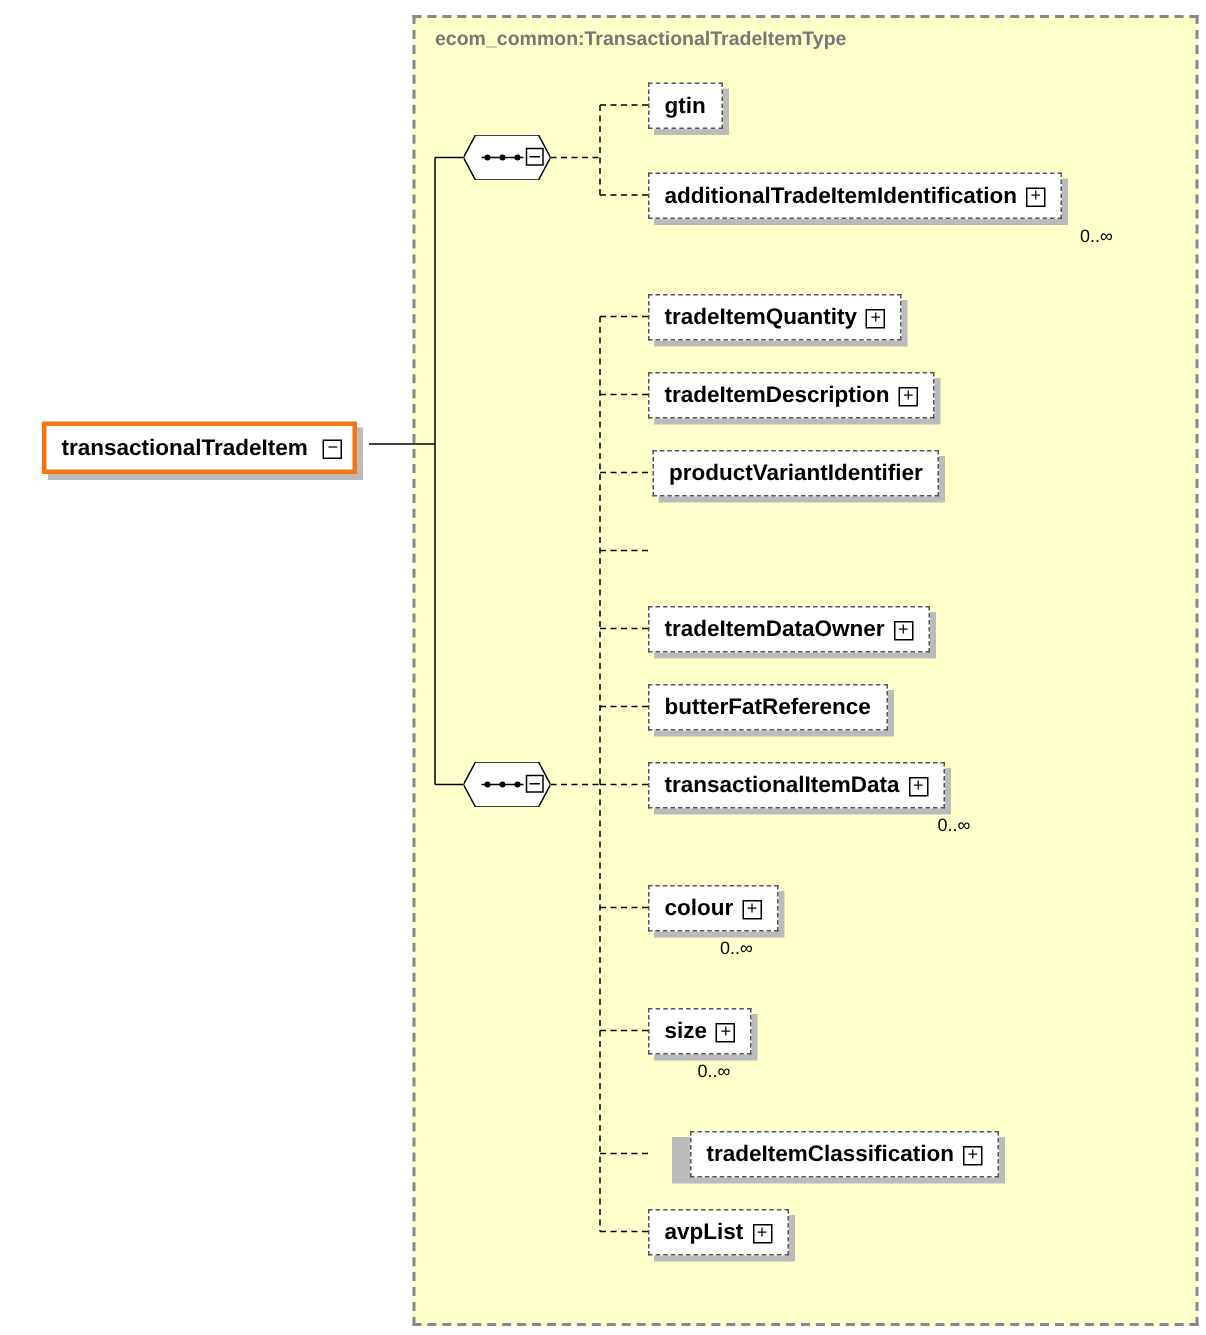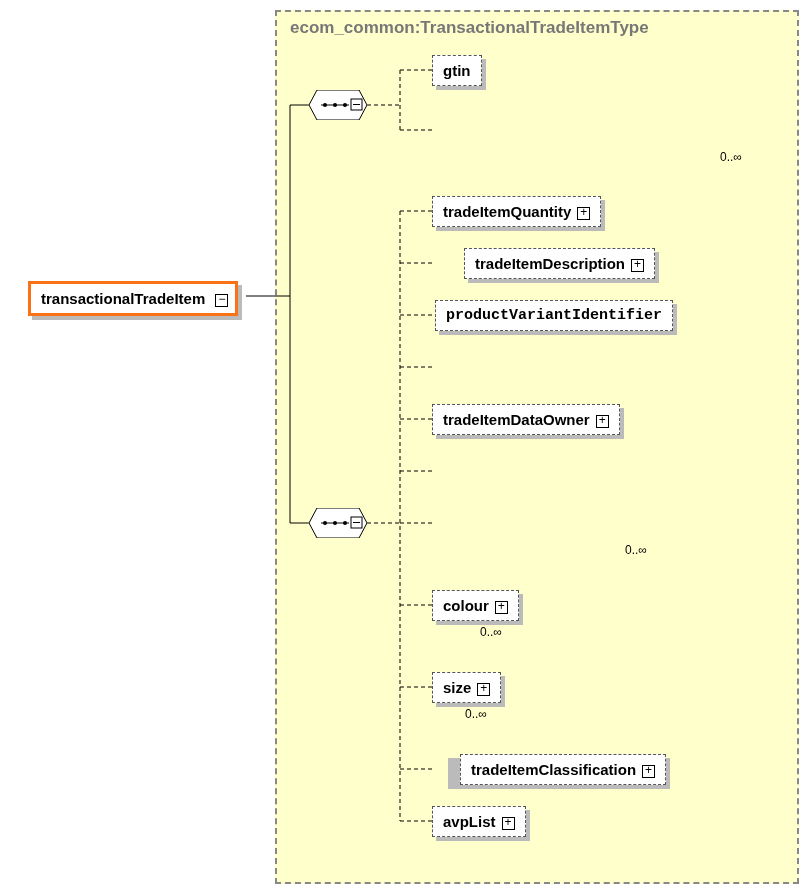--- a/index.html
+++ b/index.html
@@ -1,18 +1,18 @@
 <!DOCTYPE html>
 <html><head>
 <meta charset="utf-8">
 <style>
   body{margin:0;background:#fff;font-family:Arial,sans-serif;font-size:14px;font-weight:bold;color:#000;}
   .canvas{position:relative;width:804px;height:890px;overflow:hidden;background:#fff;}
   .typebox{position:absolute;left:275px;top:10px;width:520px;height:870px;background:#ffffcc;border:2px dashed #888;}
-  .typelabel{position:absolute;left:290px;top:18px;color:#777;font-size:17px;font-weight:600;}
+  .typelabel{position:absolute;left:290px;top:18px;color:#777;font-size:13px;font-weight:600;}
   
   .node{position:absolute;font-size:15px;}
   .node .shadow{position:absolute;left:4px;top:4px;width:100%;height:100%;background:#bbb;}
   .node .box{position:relative;background:#fff;border:3px solid #f97316;padding:6px 10px 6px 10px;white-space:nowrap;}
   .node.dashed .box{border:1px dashed #555;}
   .node .plus{display:inline-block;width:11px;height:11px;border:1px solid #000;line-height:9px;text-align:center;font-size:12px;font-weight:normal;margin-left:6px;vertical-align:middle;background:#fff;}
   .occ{position:absolute;font-size:12px;color:#000;font-weight:normal;}
   
   .seq{position:absolute;width:58px;height:30px;}
   .seq svg{width:58px;height:30px;display:block;}
@@ -55,37 +55,49 @@
         <circle cx="36" cy="15" r="2" fill="#000"></circle>
     <rect x="42" y="9" width="11" height="11" fill="#fff" stroke="#000"></rect>
     <line x1="44" y1="14.5" x2="51" y2="14.5" stroke="#000"></line>
   </svg>
 </div>
 
 <div class="node dashed" style="left:432px;top:55px;">
   <div class="shadow"></div>
       <div class="box"><span>gtin</span></div>
 </div>
+<div class="node dashed" style="left:432px;top:115px;">
+  <div class="shadow"></div>
+      <div class="box"><span>additionalTradeItemIdentification</span><span class="plus">+</span></div>
+</div>
 <div class="occ" style="left:720px;top:150px;">0..∞</div>
 
 <div class="node dashed" style="left:432px;top:196px;">
   <div class="shadow"></div>
       <div class="box"><span>tradeItemQuantity</span><span class="plus">+</span></div>
 </div>
-<div class="node dashed" style="left:432px;top:248px;margin-left:32px;">
+<div class="node dashed" style="left:432px;top:248px;">
   <div class="shadow"></div>
       <div class="box"><span>tradeItemDescription</span><span class="plus">+</span></div>
 </div>
-<div class="node dashed" style="left:435px;top:300px;font-family:Liberation Mono, monospace;">
+<div class="node dashed" style="left:435px;top:300px;">
   <div class="shadow"></div>
       <div class="box"><span>productVariantIdentifier</span></div>
 </div>
 <div class="node dashed" style="left:432px;top:404px;">
   <div class="shadow"></div>
       <div class="box"><span>tradeItemDataOwner</span><span class="plus">+</span></div>
+</div>
+<div class="node dashed" style="left:432px;top:456px;">
+  <div class="shadow"></div>
+      <div class="box"><span>butterFatReference</span></div>
+</div>
+<div class="node dashed" style="left:432px;top:508px;">
+  <div class="shadow"></div>
+      <div class="box"><span>transactionalItemData</span><span class="plus">+</span></div>
 </div>
 <div class="occ" style="left:625px;top:543px;">0..∞</div>
 
 <div class="node dashed" style="left:432px;top:590px;">
   <div class="shadow"></div>
       <div class="box"><span>colour</span><span class="plus">+</span></div>
 </div>
 <div class="occ" style="left:480px;top:625px;">0..∞</div>
 
 <div class="node dashed" style="left:432px;top:672px;">

